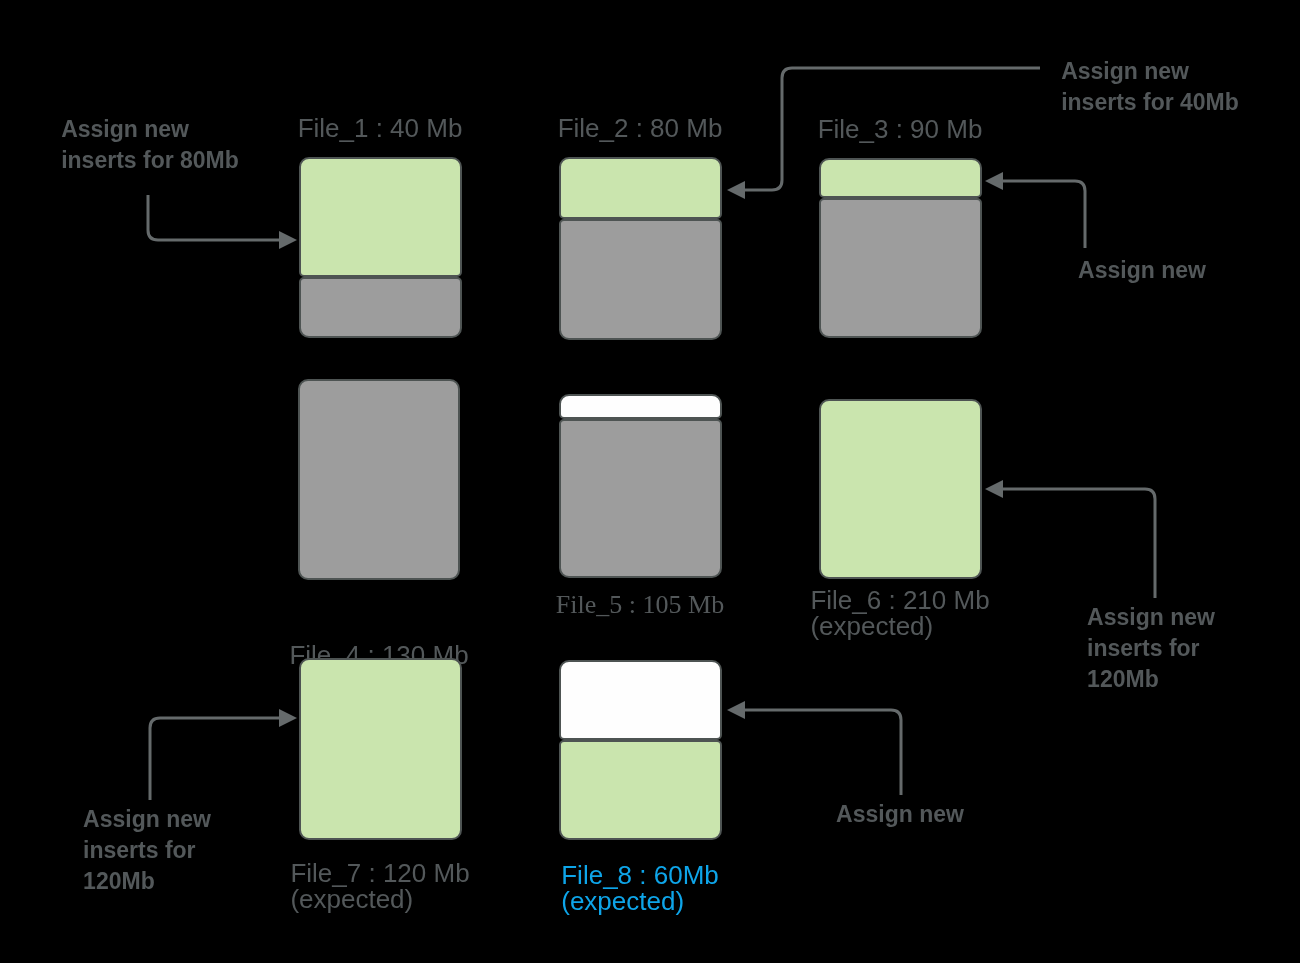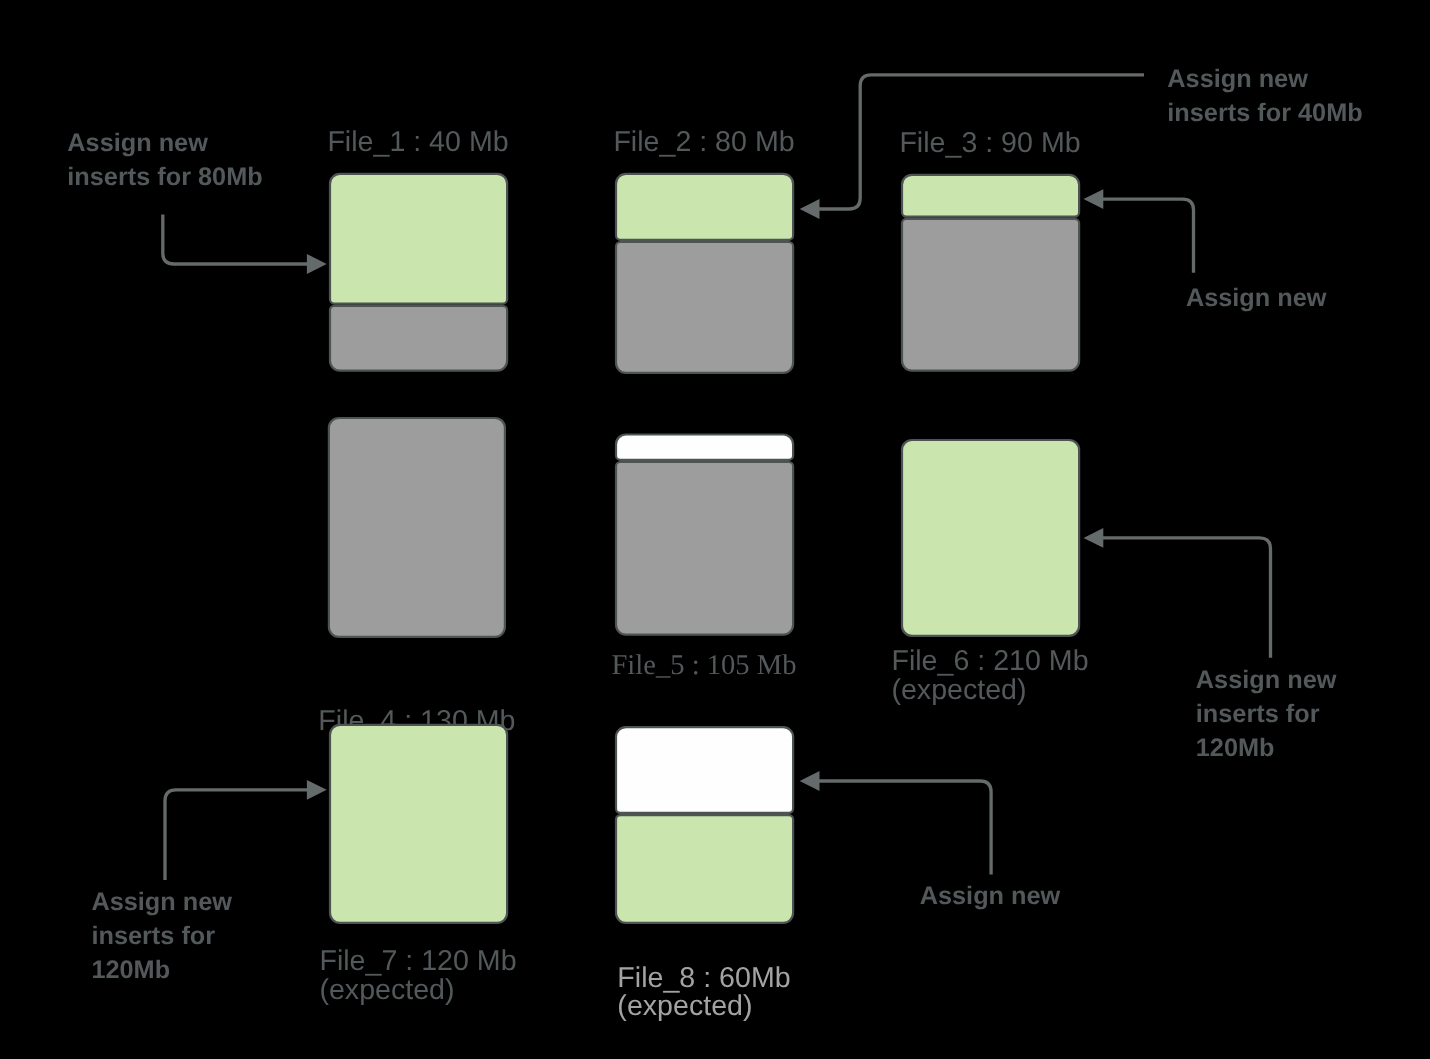--- a/index.html
+++ b/index.html
@@ -92,21 +92,21 @@
       <div>File_6 : 210 Mb</div>
       <div>(expected)</div>
     </div>
     <div class="seg" style="left: 299px; top: 658px; width: 163px; height: 182px; background: rgb(202, 229, 174); border-radius: 10px;"></div>
     <div class="file-label" style="left: 380px; top: 860px; color: rgb(83, 88, 90);">
       <div>File_7 : 120 Mb</div>
       <div>(expected)</div>
     </div>
     <div class="seg" style="left: 559px; top: 660px; width: 163px; height: 80px; background: rgb(254, 254, 254); border-radius: 10px 10px 5px 5px;"></div>
     <div class="seg" style="left: 559px; top: 740px; width: 163px; height: 100px; background: rgb(202, 229, 174); border-radius: 5px 5px 10px 10px;"></div>
-    <div class="file-label" style="left: 640px; top: 862px; color: #a3a3a3; margin-top: 13px;">
+    <div class="file-label" style="left: 640px; top: 862px; color: #0ea5e9;">
       <div>File_8 : 60Mb</div>
       <div>(expected)</div>
     </div>
     <div class="annotation" style="left: 150px; top: 114px; color: rgb(83, 88, 90);">
       <div>Assign new</div>
       <div>inserts for 80Mb</div>
     </div>
     <div class="annotation" style="left: 1150px; top: 56px; color: rgb(83, 88, 90);">
       <div>Assign new</div>
       <div>inserts for 40Mb</div>

